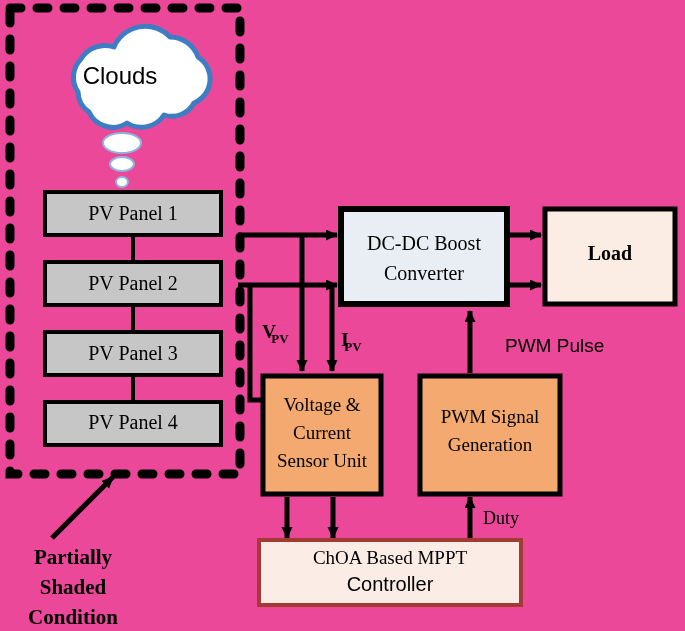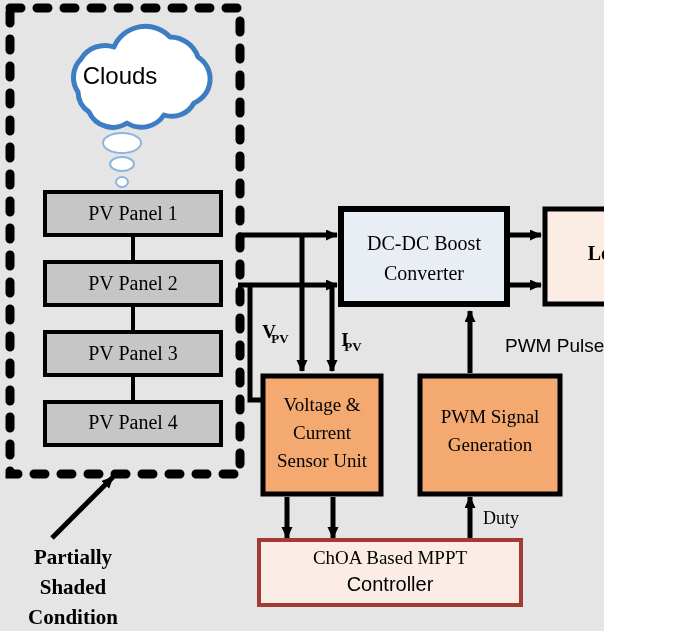--- a/index.html
+++ b/index.html
@@ -2,23 +2,23 @@
 <html><head>
 <meta charset="utf-8">
 <style>
   html, body {
     margin: 0;
     padding: 0;
     background: #ffffff;
   }
   #diagram-root {
     position: relative;
-    width: 604px;
+    width: 685px;
     height: 631px;
-    background: #e5e5e5;
+    background: #ec4899;
     font-family: "Liberation Serif", serif;
     overflow: hidden;
   }
   svg#diagram-canvas {
     position: absolute;
     left: 0;
     top: 0;
     width: 685px;
     height: 631px;
     display: block;

